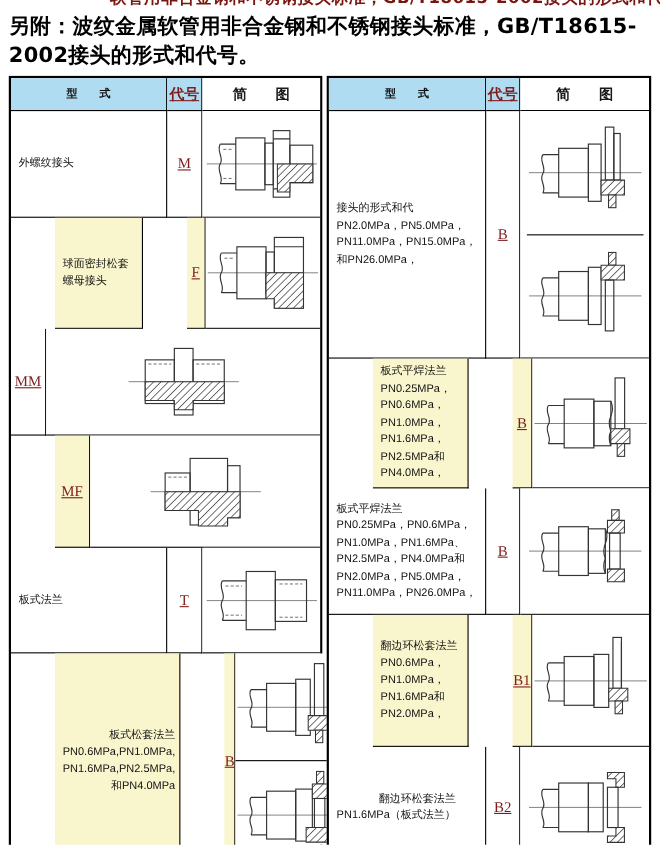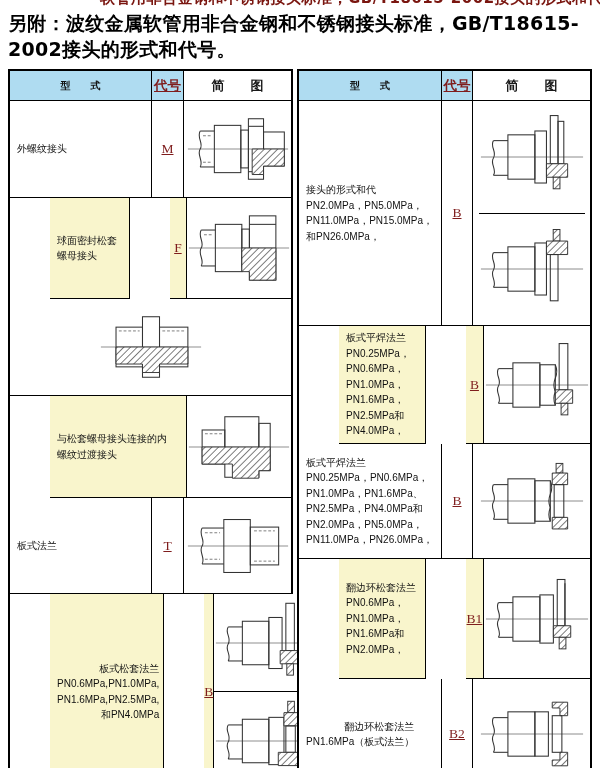--- a/index.html
+++ b/index.html
@@ -110,36 +110,36 @@
           <rect class="ln" x="58" y="25" width="8" height="40"></rect>
           <rect class="ln" x="66" y="11" width="28" height="68"></rect>
           <line class="ln" x1="66" y1="20" x2="94" y2="20"></line>
             <line class="ln" x1="66" y1="70" x2="94" y2="70"></line>
           <polygon class="hatch" points="58,45 94,45 94,79 66,79 66,70 58,70"></polygon>
         </svg>
       </div>
     </div>
 
     <div class="row" style="height:97px">
+      <div class="c code">MM</div>
       <div class="c diagc">
         <svg class="diag" width="104" height="86" viewBox="0 0 110 90">
           <line class="cl" x1="2" y1="45" x2="108" y2="45"></line>
           <rect class="ln" x="18" y="24" width="28" height="42"></rect>
           <rect class="ln" x="46" y="13" width="18" height="64"></rect>
           <rect class="ln" x="64" y="24" width="30" height="42"></rect>
           <line class="dsh" x1="21" y1="28" x2="43" y2="28"></line>
           <line class="dsh" x1="67" y1="28" x2="91" y2="28"></line>
           <polygon class="hatch" points="18,45 94,45 94,63 64,63 64,72 46,72 46,63 18,63"></polygon>
         </svg>
       </div>
     </div>
 
     <div class="row" style="height:102px">
-      <div class="c type hl">与松套螺母接头连接的内
-螺纹过渡接头</div>
+      <div class="c code hl">MF</div>
       <div class="c diagc">
         <svg class="diag" width="104" height="90" viewBox="0 0 110 90">
           <line class="cl" x1="2" y1="45" x2="108" y2="45"></line>
           <rect class="ln" x="16" y="27" width="24" height="36"></rect>
           <rect class="ln" x="40" y="13" width="36" height="64"></rect>
           <rect class="ln" x="76" y="20" width="12" height="50"></rect>
           <line class="dsh" x1="19" y1="31" x2="37" y2="31"></line>
           <polygon class="hatch" points="16,45 88,45 88,70 76,70 76,78 48,78 48,63 16,63"></polygon>
         </svg>
       </div>

